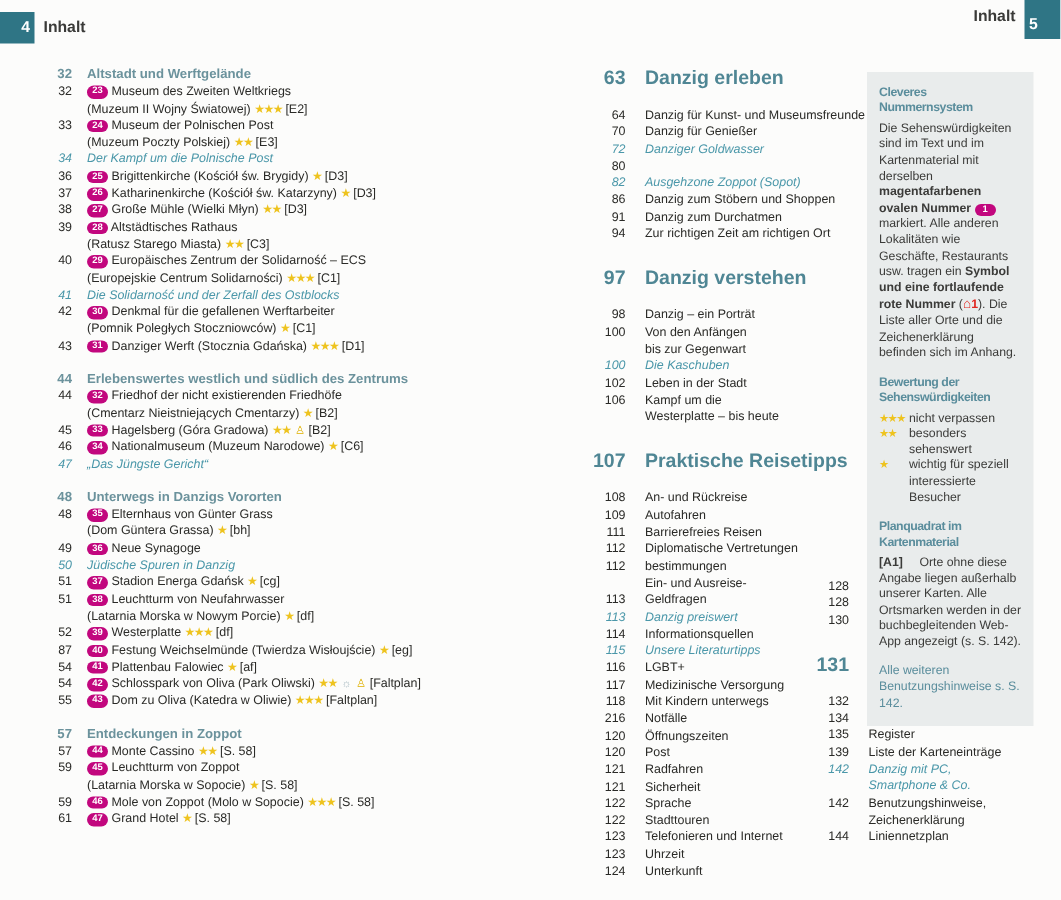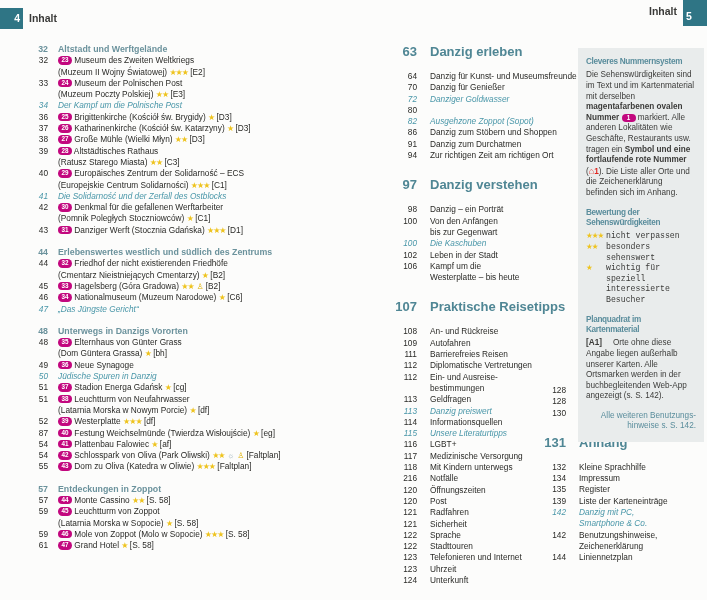--- a/index.html
+++ b/index.html
@@ -43,33 +43,33 @@
   .oval{display:inline-block;background:#c2077e;color:#fff;font-size:6.3px;font-weight:bold;
         line-height:8.5px;min-width:12px;padding:0 1px;text-align:center;border-radius:5px;
         vertical-align:1px;font-style:normal;}
   .stars{color:#eec31e;font-size:8px;letter-spacing:-1px;}
   .map{color:#2a2a27;}
   .xicon{font-size:7.5px;margin-left:3px;}
   .xicon.gold{color:#dfb100;}
   .xicon.gray{color:#9fb3bb;}
 
   
-  .sidebar{position:absolute;left:578px;top:48px;width:126px;box-sizing:border-box;
+  .sidebar{position:absolute;left:578px;top:48px;width:111px;box-sizing:border-box;
            background:#e9ecec;padding:9px 8px 10px;font-size:8.2px;line-height:10.6px;color:#3b3b39;}
   .sb-h{color:#5a8d9c;font-weight:bold;font-size:8.2px;line-height:10.4px;letter-spacing:-0.3px;margin:0 0 3px;}
   .sb-p{margin:0 0 9px;}
   .sb-sec{margin-top:9px;}
   .r-row{display:flex;}
   .r-stars{flex:none;width:20px;color:#eec31e;font-size:7.5px;letter-spacing:-1px;}
-  .r-label{flex:1;font-family:Liberation Mono, monospace;}
+  .r-label{flex:1;}
   #ratings{margin-bottom:9px;}
   .gridref{margin-right:11px;}
   .house-ic{color:#e0261f;font-size:9px;font-weight:bold;}
   .house-num{color:#e0261f;font-weight:bold;}
-  .sb-footer{color:#5a8d9c;margin-bottom:0;text-align:right;}
+  .sb-footer{color:#5a8d9c;margin-bottom:0;}
   .sb-oval{vertical-align:0;}
   b{font-weight:bold;}
 </style>
 </head>
 <body>
 
 <div class="page">
 
   <div class="hdr hdr-left">
     <span class="hdr-box">
@@ -396,22 +396,22 @@
       </div>
       <div class="row">
         <span class="pg">112</span>
         <div class="content">
           <div class="line"><span class="t">Diplomatische Vertretungen</span></div>
         </div>
       </div>
       <div class="row">
         <span class="pg">112</span>
         <div class="content">
+          <div class="line"><span class="t">bestimmungen</span></div>
           <div class="line"><span class="t">Ein- und Ausreise-</span></div>
-          <div class="line"><span class="t">bestimmungen</span></div>
         </div>
       </div>
       <div class="row">
         <span class="pg">113</span>
         <div class="content">
           <div class="line"><span class="t">Geldfragen</span></div>
         </div>
       </div>
       <div class="row italic-row">
         <span class="pg">113</span>

